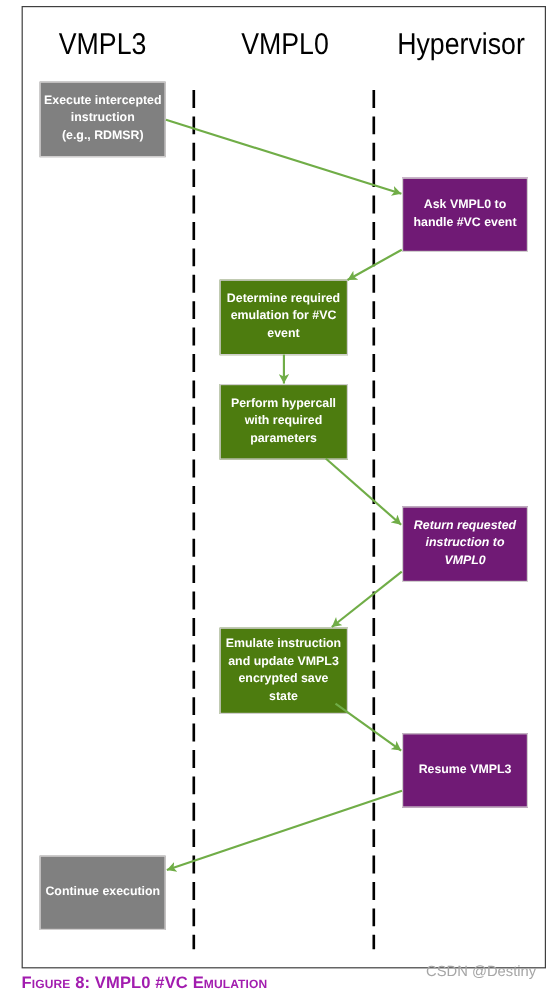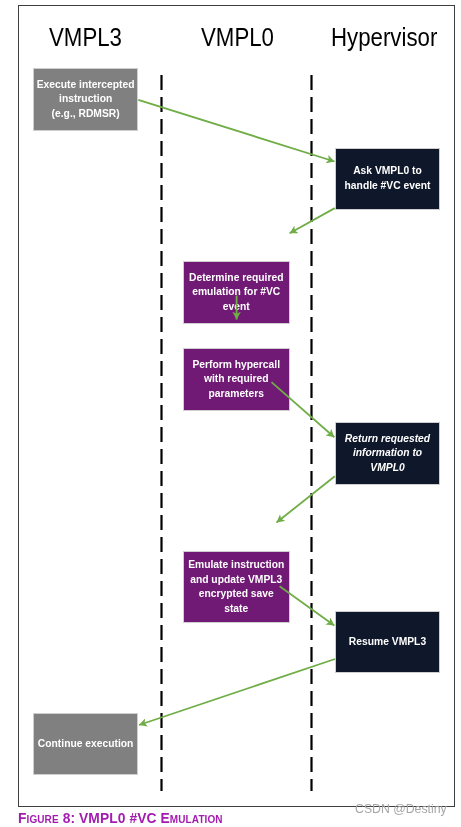--- a/index.html
+++ b/index.html
@@ -45,22 +45,22 @@
     font-weight: bold;
     font-size: 10.3px;
     line-height: 14.5px;
     display: flex;
     align-items: center;
     text-align: center;
     letter-spacing: 0px;
   }
   .node span { display: block; width: 100%; box-sizing: border-box; }
   .gray { background: #808080; }
-  .blue { background: #0f172a; }
-  .orange { background: #701a75; margin-top: 28px; }
+  .blue { background: #701a75; }
+  .orange { background: #4d7c0f; }
 
   
   .arrows { position: absolute; left: 0; top: 0; width: 461px; height: 827px; }
 
   
   .caption {
     position: absolute;
     left: 18px; top: 811px;
     font-size: 13.8px;
     font-weight: bold;
@@ -117,21 +117,21 @@
   <div class="node orange" style="left:183px; top:320px; width:106.5px; height:63px;">
       <span>
         <span style="display:block">Perform hypercall</span>
         <span style="display:block">with required</span>
         <span style="display:block">parameters</span>
       </span>
     </div>
   <div class="node blue" style="left:335px; top:422px; width:105px; height:62.5px;font-style:italic;">
       <span>
         <span style="display:block">Return requested</span>
-        <span style="display:block">information to</span>
+        <span style="display:block">instruction to</span>
         <span style="display:block">VMPL0</span>
       </span>
     </div>
   <div class="node orange" style="left:183px; top:523px; width:106.5px; height:72px;">
       <span>
         <span style="display:block">Emulate instruction</span>
         <span style="display:block">and update VMPL3</span>
         <span style="display:block">encrypted save</span>
         <span style="display:block">state</span>
       </span>

